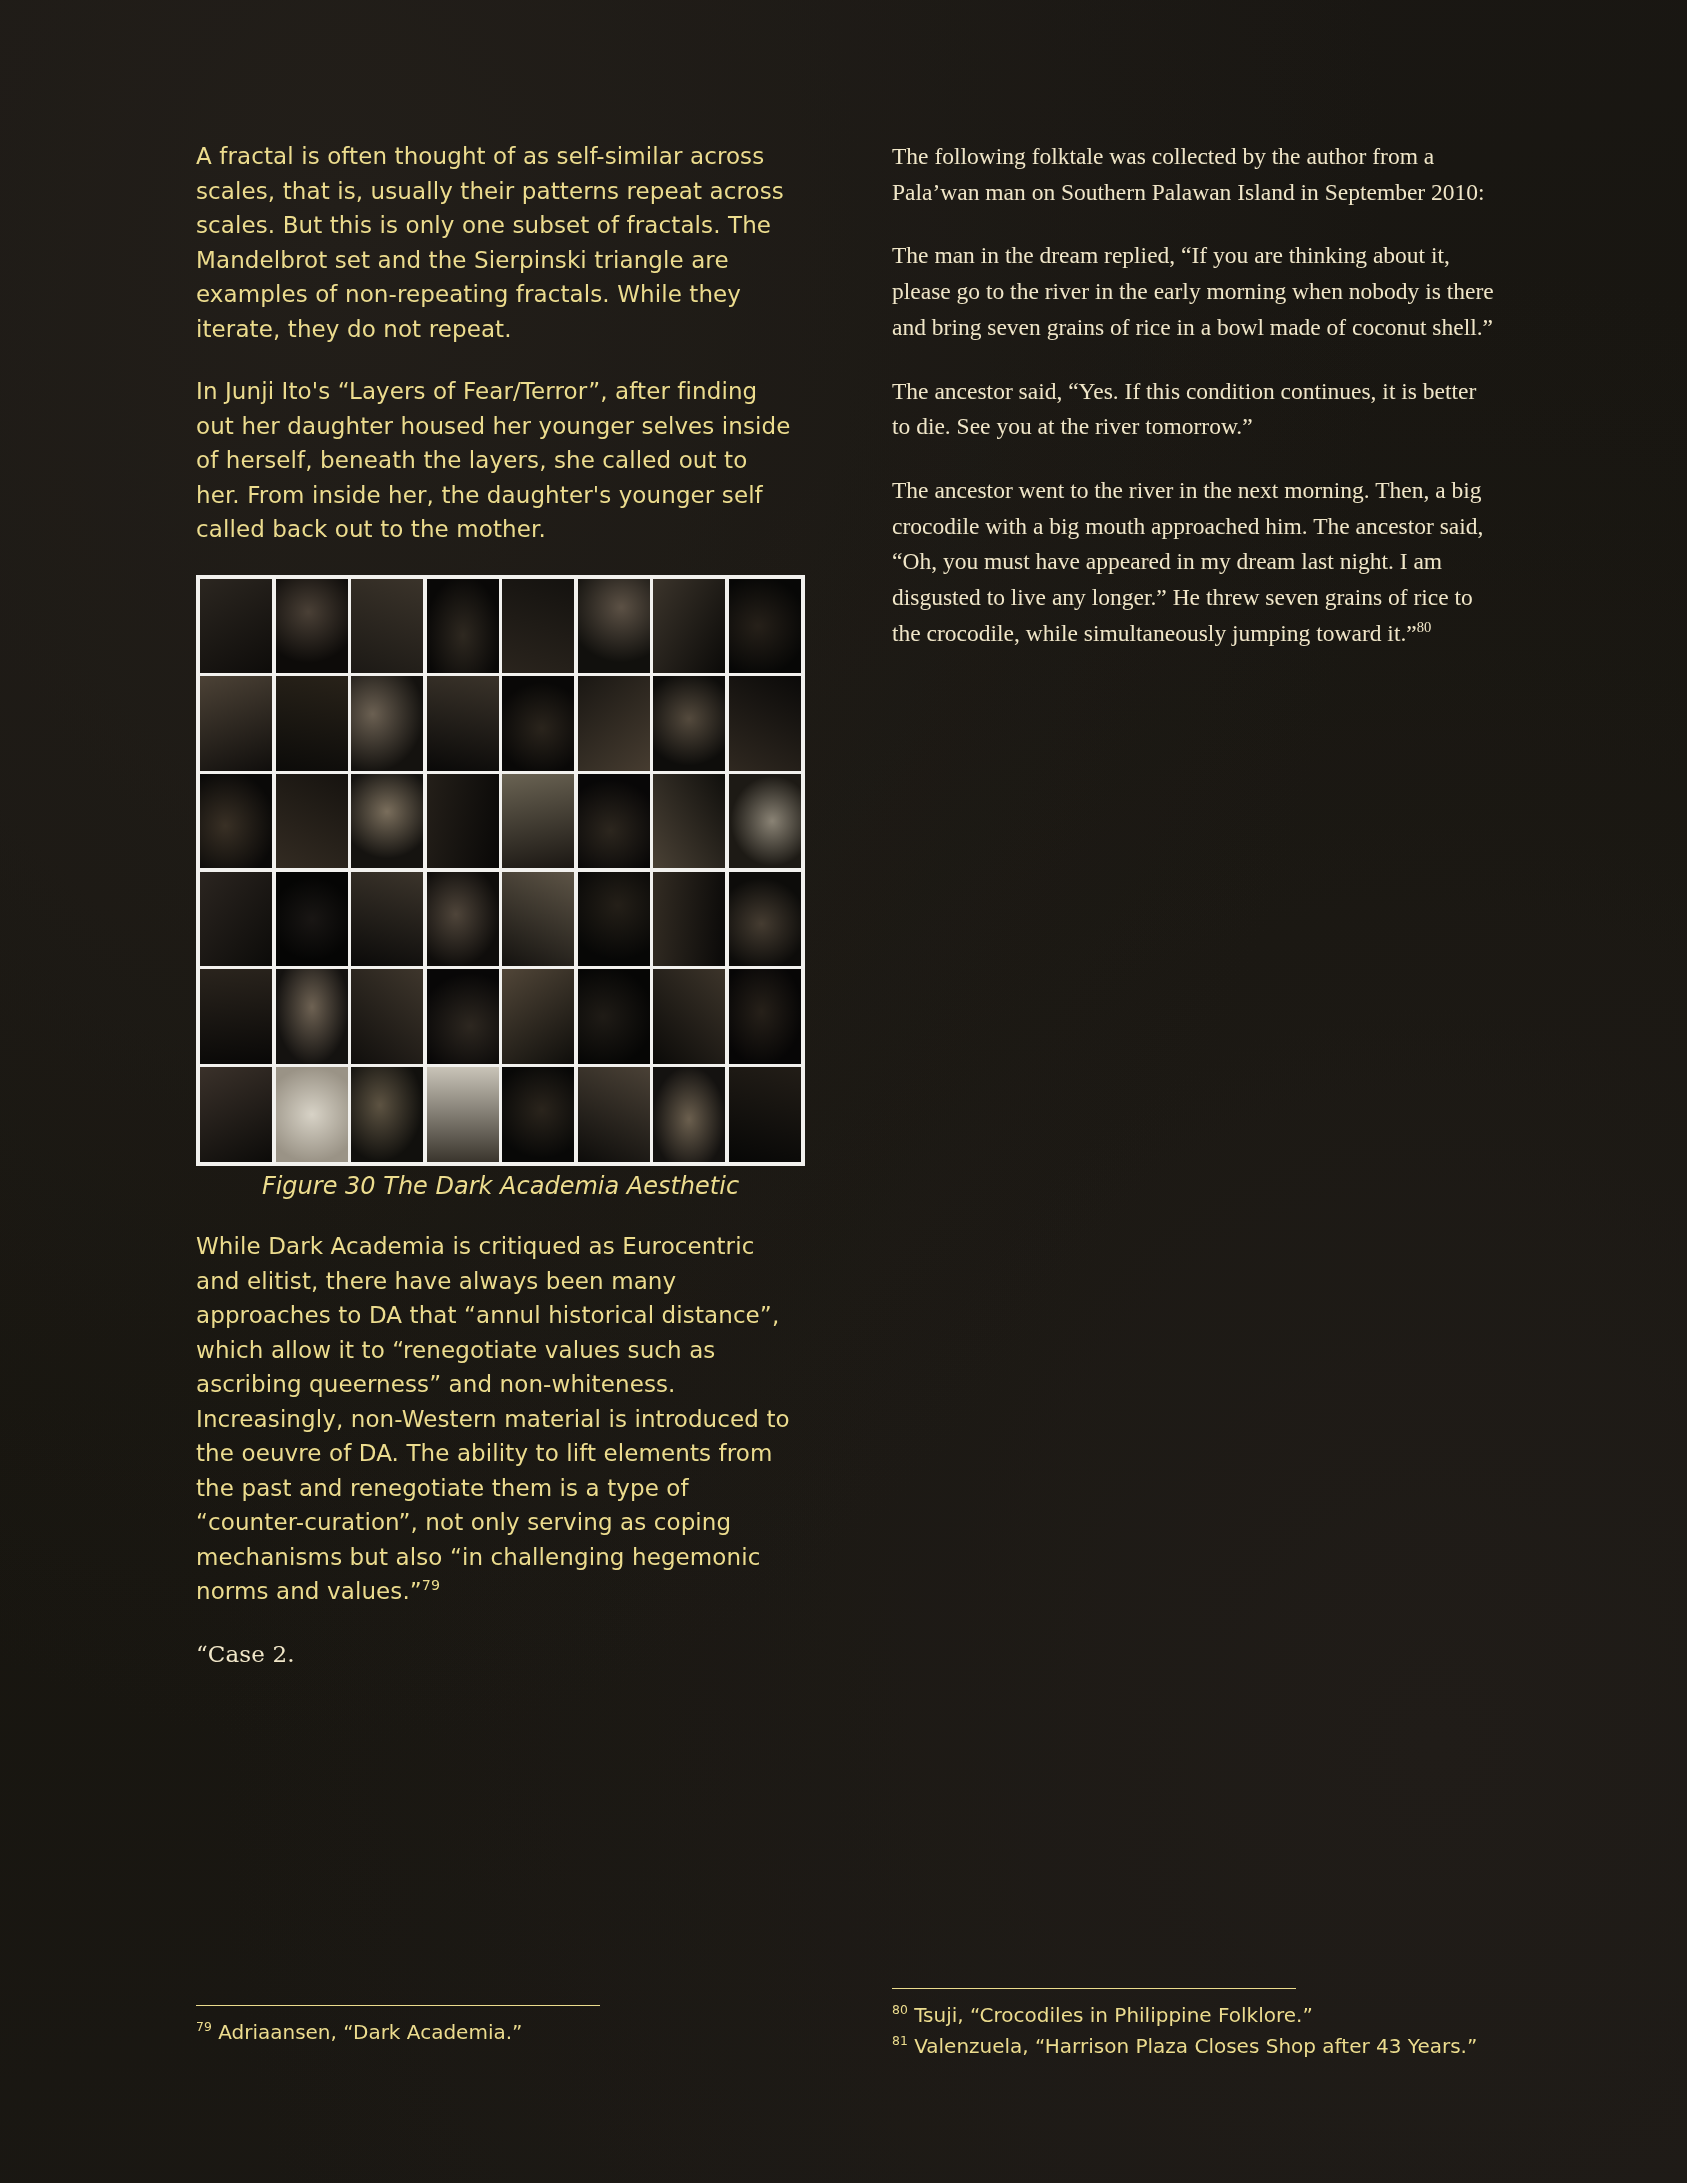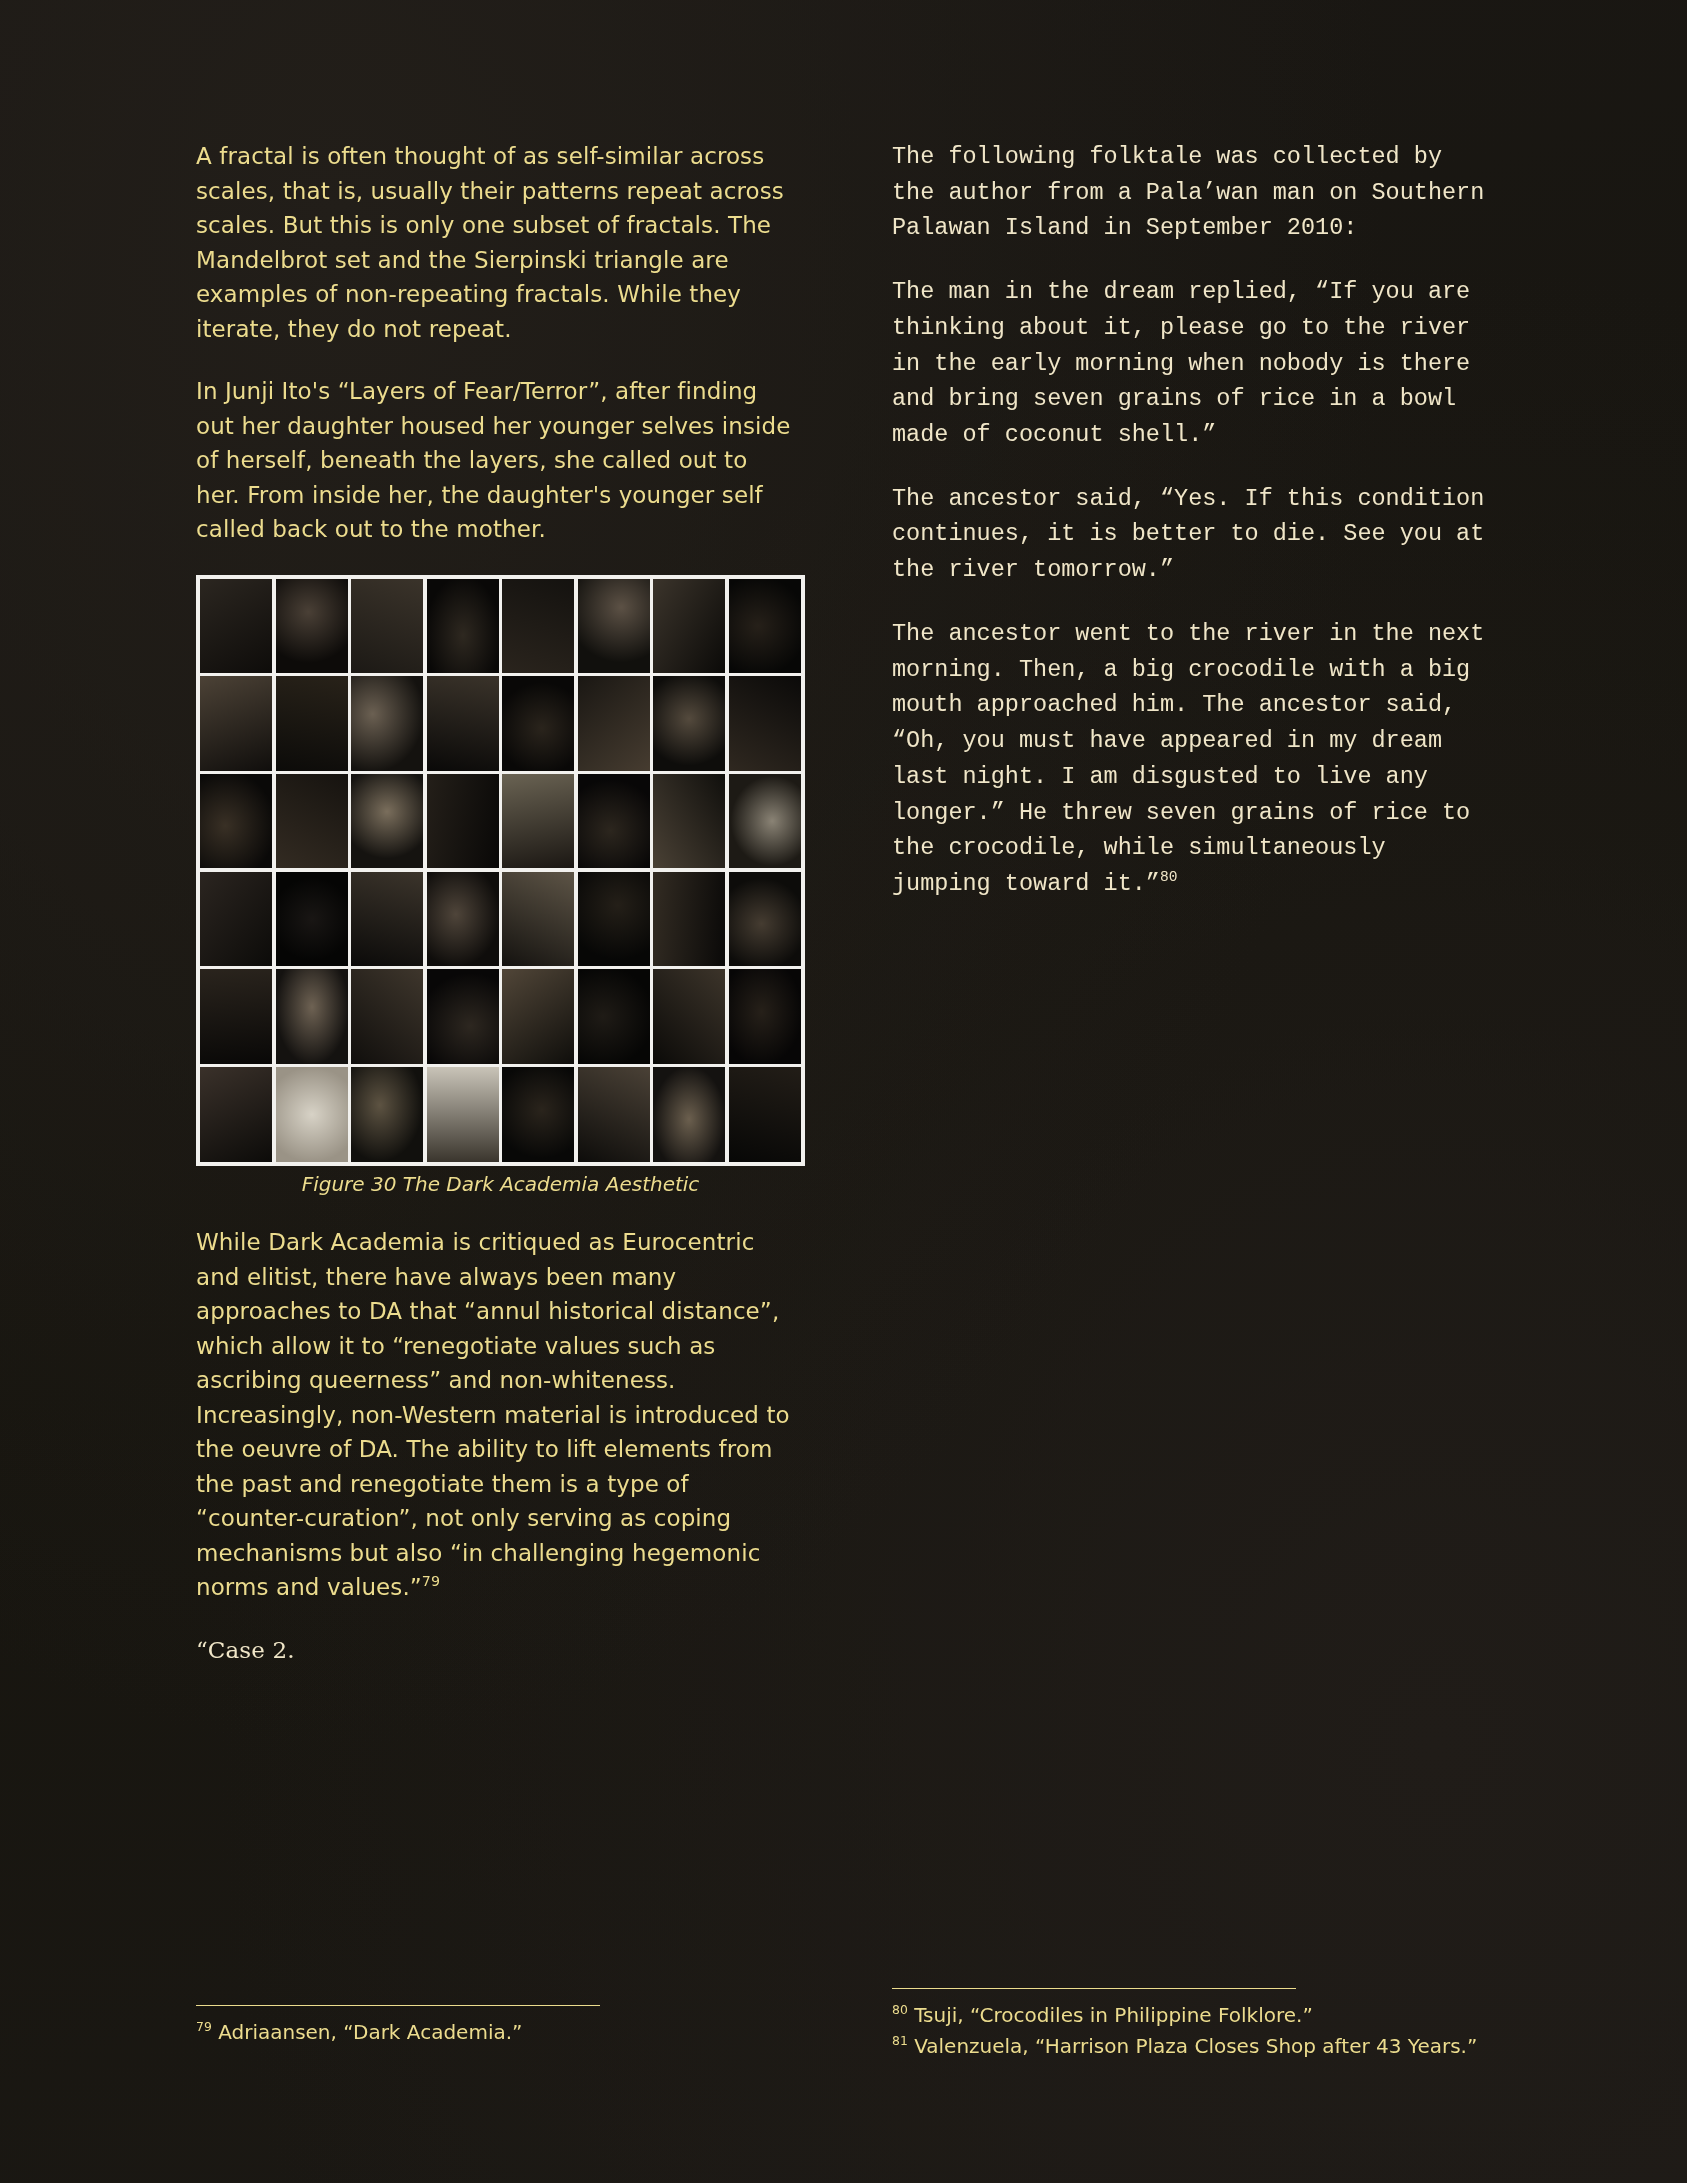--- a/index.html
+++ b/index.html
@@ -51,21 +51,21 @@
     margin: 0 0 28px 0;
   }
   .sans p, p.sans {
     font-family: "DejaVu Sans", sans-serif;
     font-size: 23px;
     line-height: 1.5;
     color: #ecdc8e;
     letter-spacing: 0.1px;
   }
   .serif p, p.serif {
-    font-family: Liberation Mono, monospace;
+    font-family: Liberation Serif, serif;
     font-size: 23.5px;
     line-height: 1.52;
     color: #f0e6c8;
   }
   sup {
     font-size: 0.62em;
     vertical-align: super;
     line-height: 0;
     margin-top: 26px;
   }
@@ -93,21 +93,21 @@
   .tile i {
     position: absolute;
     inset: 0;
     display: block;
   }
   .figcap {
     margin-top: 6.6px;
     text-align: center;
     font-family: "DejaVu Sans", sans-serif;
     font-style: italic;
-    font-size: 20px;
+    font-size: 24px;
     color: #ecdc8e;
   }
   
   .footnotes {
     position: absolute;
     font-family: "DejaVu Sans", sans-serif;
     font-size: 20px;
     line-height: 1.42;
     color: #ecdc8e;
   }

